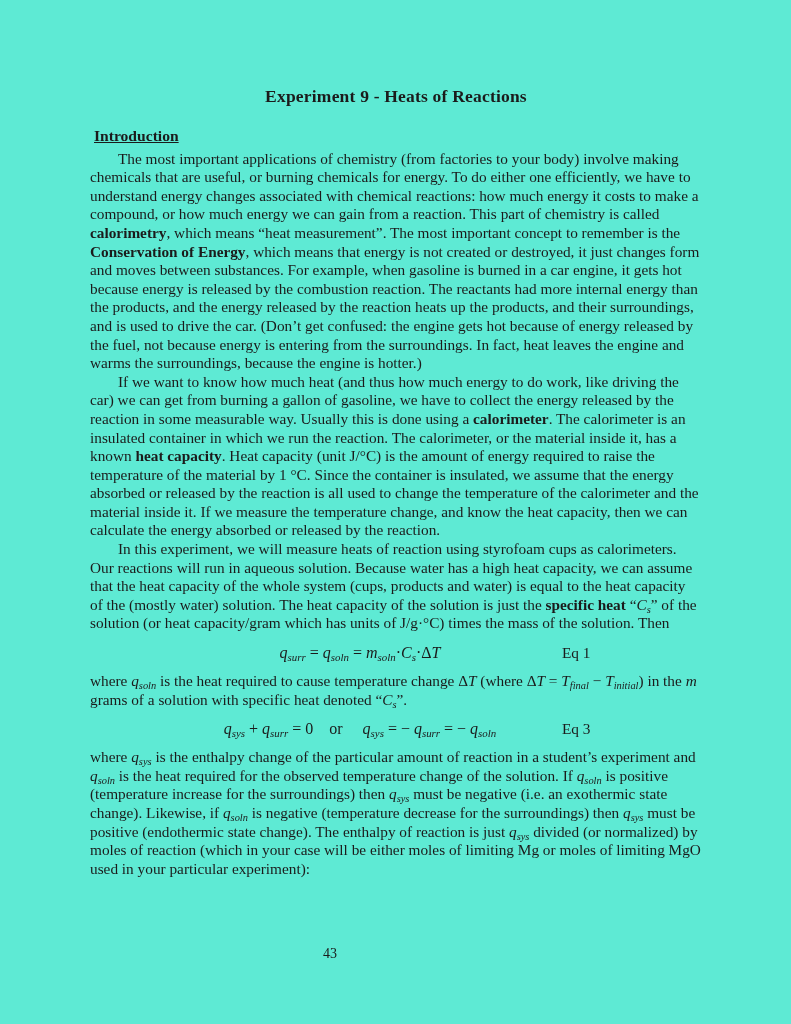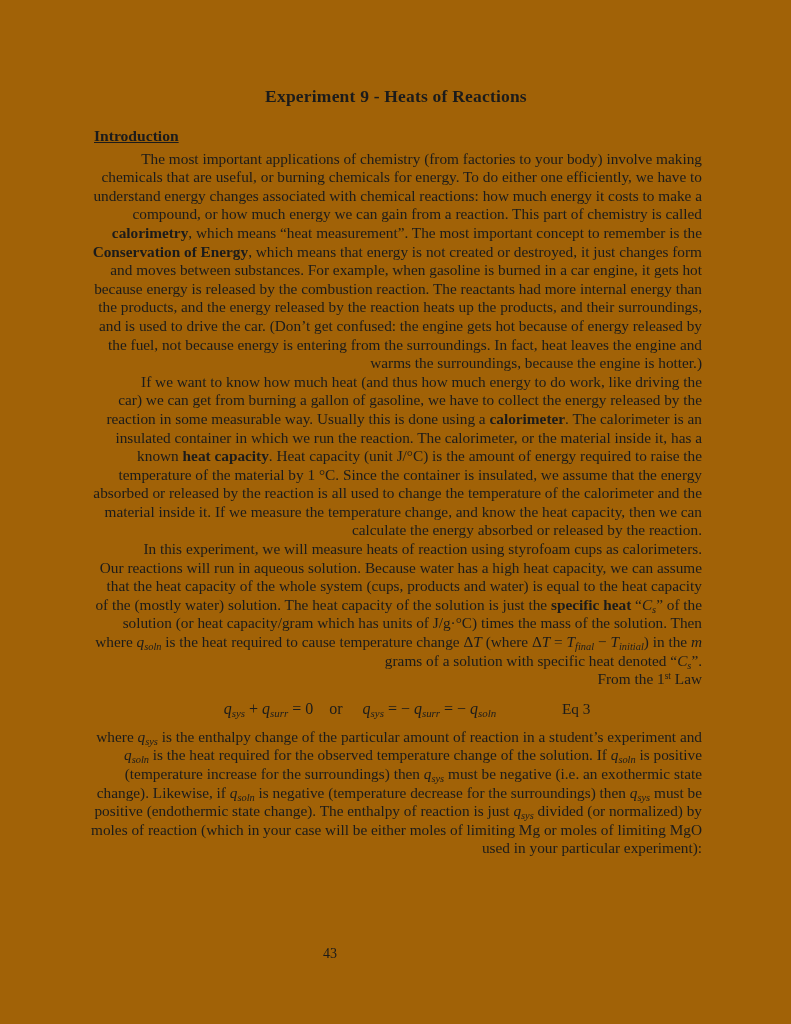--- a/index.html
+++ b/index.html
@@ -1,20 +1,20 @@
 <!DOCTYPE html>
 <html><head>
 <meta charset="utf-8">
 <style>
   html, body { margin: 0; padding: 0; background: #ffffff; }
   .page {
     position: relative;
     width: 791px;
     height: 1024px;
-    background: #a16207;
+    background: #5eead4;
     color: #1b1b1b;
     font-family: "Liberation Serif", "DejaVu Serif", serif;
     overflow: hidden;
     box-sizing: border-box;
     padding-left: 48px;
   }
   .content {
     position: absolute;
     left: 90px;
     top: 86px;
@@ -31,21 +31,21 @@
     font-size: 15.6px;
     font-weight: bold;
     text-decoration: underline;
     margin: 4px;
     line-height: 18.6px;
   }
   p.body {
     margin: 0;
     font-size: 15.3px;
     line-height: 18.6px;
-    text-align: right;
+    text-align: left;
   }
   p.body.indent { text-indent: 28px; }
   .b { font-weight: bold; }
   .i { font-style: italic; }
   sub, sup { line-height: 0; font-size: 68%; }
   sub { vertical-align: -0.25em; }
   sup { vertical-align: 0.55em; font-size: 62%; }
   .equation {
     position: relative;
     margin: 9px 0 9px 0;
@@ -77,23 +77,26 @@
   <div class="content">
 
     <h1 class="title">Experiment 9 - Heats of Reactions</h1>
 
     <h2 class="section-heading">Introduction</h2>
 
     <p class="body indent"><span>The most important applications of chemistry (from factories to your body) involve making chemicals that are useful, or burning chemicals for energy. To do either one efficiently, we have to understand energy changes associated with chemical reactions: how much energy it costs to make a compound, or how much energy we can gain from a reaction. This part of chemistry is called </span><span class="b">calorimetry</span><span>, which means “heat measurement”. The most important concept to remember is the </span><span class="b">Conservation of Energy</span><span>, which means that energy is not created or destroyed, it just changes form and moves between substances. For example, when gasoline is burned in a car engine, it gets hot because energy is released by the combustion reaction. The reactants had more internal energy than the products, and the energy released by the reaction heats up the products, and their surroundings, and is used to drive the car. (Don’t get confused: the engine gets hot because of energy released by the fuel, not because energy is entering from the surroundings. In fact, heat leaves the engine and warms the surroundings, because the engine is hotter.)</span></p>
     <p class="body indent"><span>If we want to know how much heat (and thus how much energy to do work, like driving the car) we can get from burning a gallon of gasoline, we have to collect the energy released by the reaction in some measurable way. Usually this is done using a </span><span class="b">calorimeter</span><span>. The calorimeter is an insulated container in which we run the reaction. The calorimeter, or the material inside it, has a known </span><span class="b">heat capacity</span><span>. Heat capacity (unit J/°C) is the amount of energy required to raise the temperature of the material by 1 °C. Since the container is insulated, we assume that the energy absorbed or released by the reaction is all used to change the temperature of the calorimeter and the material inside it. If we measure the temperature change, and know the heat capacity, then we can calculate the energy absorbed or released by the reaction.</span></p>
     <p class="body indent"><span>In this experiment, we will measure heats of reaction using styrofoam cups as calorimeters. Our reactions will run in aqueous solution. Because water has a high heat capacity, we can assume that the heat capacity of the whole system (cups, products and water) is equal to the heat capacity of the (mostly water) solution. The heat capacity of the solution is just the </span><span class="b">specific heat</span><span> “</span><span class="i">C</span><sub class="i">s</sub><span>” of the solution (or heat capacity/gram which has units of J/g·°C) times the mass of the solution. Then</span></p>
 
+    <div class="equation">
+      <span class="eq-body"><span class="i">q</span><sub class="i">surr</sub><span> = </span><span class="i">q</span><sub class="i">soln</sub><span> = </span><span class="i">m</span><sub class="i">soln</sub><span>·</span><span class="i">C</span><sub class="i">s</sub><span>·Δ</span><span class="i">T</span></span>
+      <span class="eq-label">Eq 1</span>
+    </div>
 
     <p class="body"><span>where </span><span class="i">q</span><sub class="i">soln</sub><span> is the heat required to cause temperature change Δ</span><span class="i">T</span><span> (where Δ</span><span class="i">T</span><span> = </span><span class="i">T</span><sub class="i">final</sub><span> − </span><span class="i">T</span><sub class="i">initial</sub><span>) in the </span><span class="i">m</span><span> grams of a solution with specific heat denoted “</span><span class="i">C</span><sub class="i">s</sub><span>”.</span></p>
-    <p class="body indent"><span>From the 1</span><sup>st</sup><span> Law</span></p>
 
     <div class="equation">
       <span class="eq-body"><span class="i">q</span><sub class="i">sys</sub><span> + </span><span class="i">q</span><sub class="i">surr</sub><span> = 0&nbsp;&nbsp;&nbsp;&nbsp;or&nbsp;&nbsp;&nbsp;&nbsp;&nbsp;</span><span class="i">q</span><sub class="i">sys</sub><span> = − </span><span class="i">q</span><sub class="i">surr</sub><span> = − </span><span class="i">q</span><sub class="i">soln</sub></span>
       <span class="eq-label">Eq 3</span>
     </div>
 
     <p class="body"><span>where </span><span class="i">q</span><sub class="i">sys</sub><span> is the enthalpy change of the particular amount of reaction in a student’s experiment and </span><span class="i">q</span><sub class="i">soln</sub><span> is the heat required for the observed temperature change of the solution. If </span><span class="i">q</span><sub class="i">soln</sub><span> is positive (temperature increase for the surroundings) then </span><span class="i">q</span><sub class="i">sys</sub><span> must be negative (i.e. an exothermic state change).  Likewise, if </span><span class="i">q</span><sub class="i">soln</sub><span> is negative (temperature decrease for the surroundings) then </span><span class="i">q</span><sub class="i">sys</sub><span> must be positive (endothermic state change). The enthalpy of reaction is just </span><span class="i">q</span><sub class="i">sys</sub><span> divided (or normalized) by moles of reaction (which in your case will be either moles of limiting Mg or moles of limiting MgO used in your particular experiment):</span></p>
 
 
   </div>

